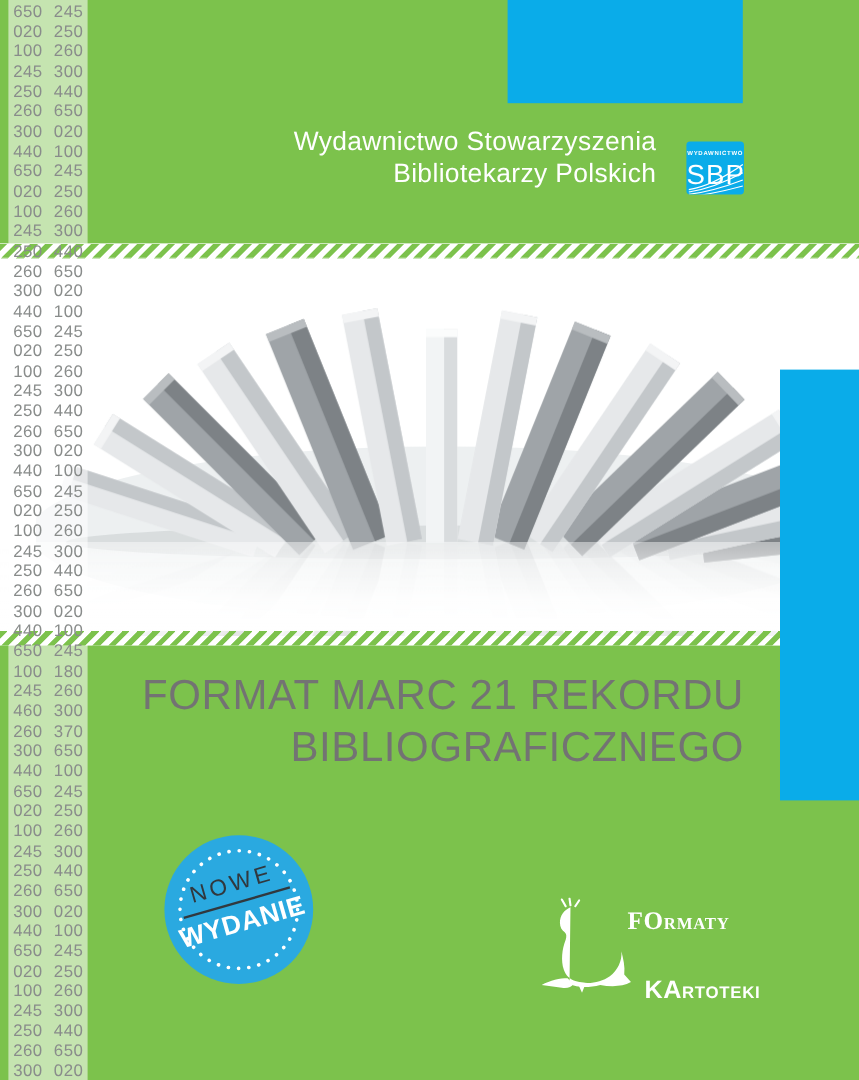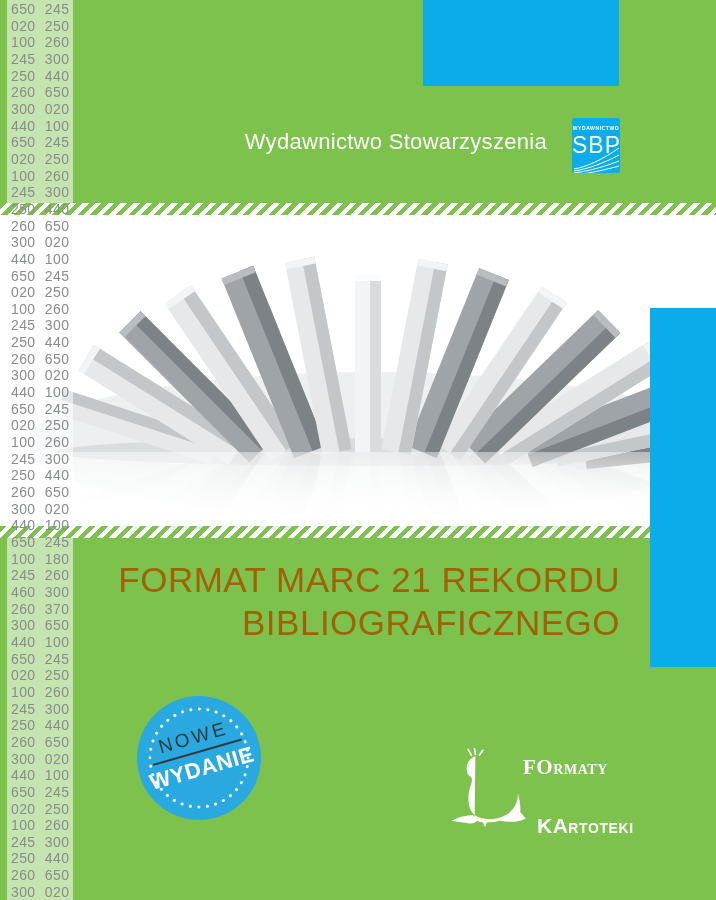--- a/index.html
+++ b/index.html
@@ -40,36 +40,36 @@
   .marc-col{position:absolute;left:7px;top:0;width:66px;height:835px;z-index:5;padding:1px 0 0 4px;}
   .marc-row{
     height:16.66px;line-height:16.66px;font-size:14px;letter-spacing:0.4px;
     word-spacing:5px;color:var(--number-gray);white-space:nowrap;
   }
   
   .blue-box-top{position:absolute;left:423px;top:0;width:196px;height:86px;background:var(--blue);z-index:6;}
   .blue-tab-right{position:absolute;left:650px;top:308px;width:66px;height:359px;background:var(--blue);z-index:6;}
   
   .publisher{
-    position:absolute;right:169px;top:128px;text-align:right;color:#fff;
+    position:absolute;right:169px;top:104px;text-align:right;color:#fff;
     font-size:22px;line-height:27px;letter-spacing:0.3px;z-index:7;
   }
   .sbp-logo{
-    position:absolute;left:572px;top:118px;width:48px;height:55px;background:var(--blue);
+    position:absolute;left:572px;top:118px;width:48px;height:44px;background:var(--blue);
     border-radius:3px;z-index:7;color:#fff;text-align:center;overflow:hidden;
   }
   .sbp-logo .sbp-top{font-size:5px;letter-spacing:0.6px;margin-top:7px;font-weight:bold;}
   .sbp-logo .sbp-main{font-size:23px;letter-spacing:1px;margin-top:1px;font-weight:400;}
   .sbp-logo svg{position:absolute;left:0;bottom:0;}
   
   .title-block{
     position:absolute;right:96px;top:558px;text-align:right;z-index:7;
     font-size:35px;line-height:43px;letter-spacing:0.5px;font-weight:400;
   }
-  .title-line-white{color:#a16207;}
+  .title-line-white{color:#737373;}
   .title-line-gray{color:var(--title-gray);}
   
   .badge{position:absolute;left:137px;top:696px;width:124px;height:124px;z-index:7;}
   .badge-circle{
     position:absolute;left:0;top:0;width:124px;height:124px;border-radius:50%;
     background:var(--badge-blue);
   }
   .badge svg{position:absolute;left:0;top:0;}
   .badge-text{
     position:absolute;left:0;top:30px;width:124px;text-align:center;
@@ -314,20 +314,21 @@
     <div class="marc-row">250 440</div>
     <div class="marc-row">260 650</div>
     <div class="marc-row">300 020</div>
   </div>
 
 <div class="blue-box-top"></div>
 <div class="blue-tab-right"></div>
 
 <div class="publisher">
   <div>Wydawnictwo Stowarzyszenia</div>
+  <div>Bibliotekarzy Polskich</div>
 </div>
 <div class="sbp-logo">
   <div class="sbp-top">WYDAWNICTWO</div>
   <div class="sbp-main">SBP</div>
   <svg width="48" height="26" viewBox="0 0 48 26">
     <path d="M2,22 C14,20 30,13 47,1" stroke="#fff" stroke-width="1" fill="none"></path>
     <path d="M2,24 C16,22 32,16 47,8" stroke="#fff" stroke-width="1" fill="none"></path>
     <path d="M2,26 C18,24 34,19 47,14" stroke="#fff" stroke-width="1" fill="none"></path>
     <path d="M2,28 C20,26 36,22 47,19" stroke="#fff" stroke-width="1" fill="none"></path>
   </svg>

